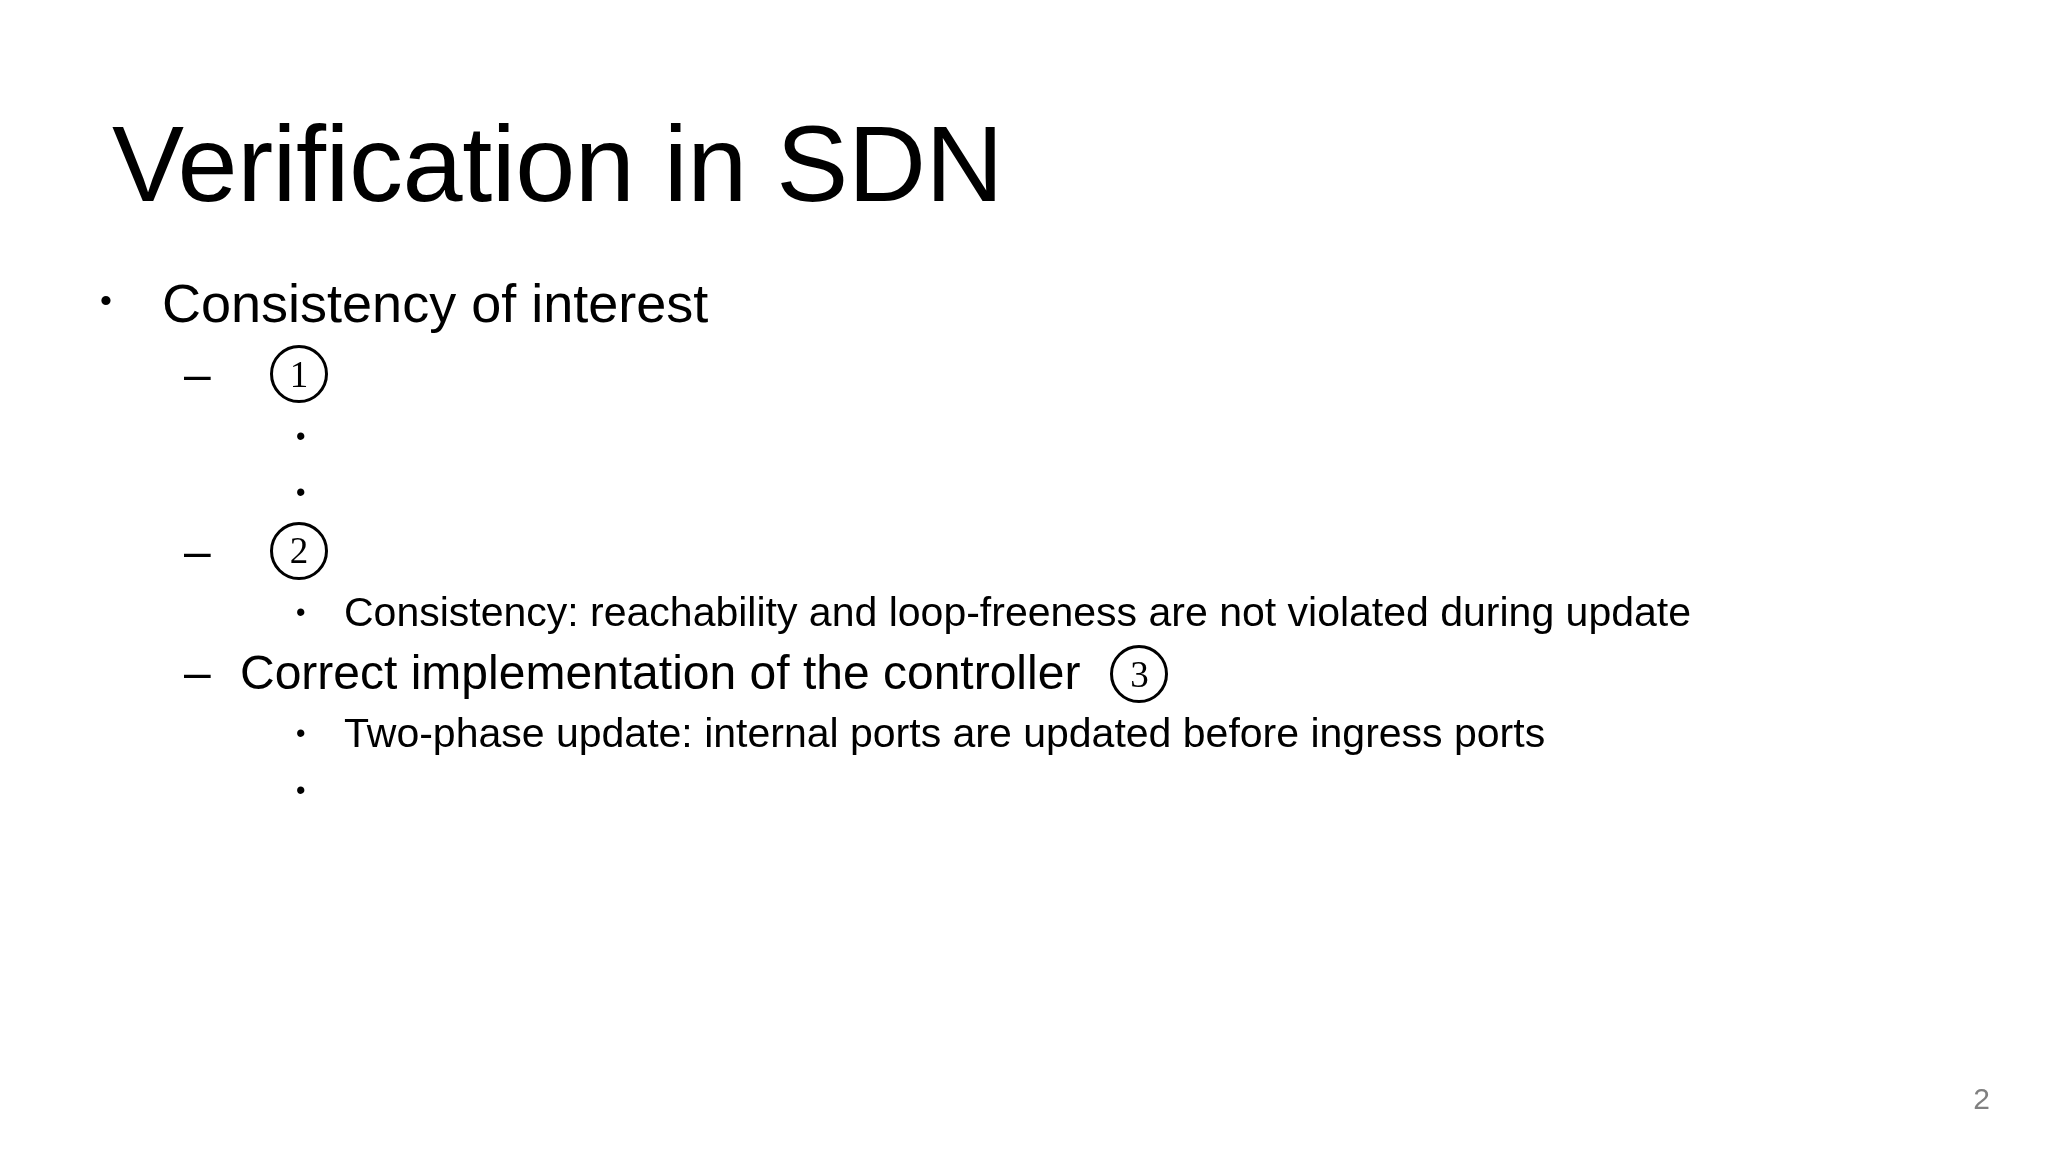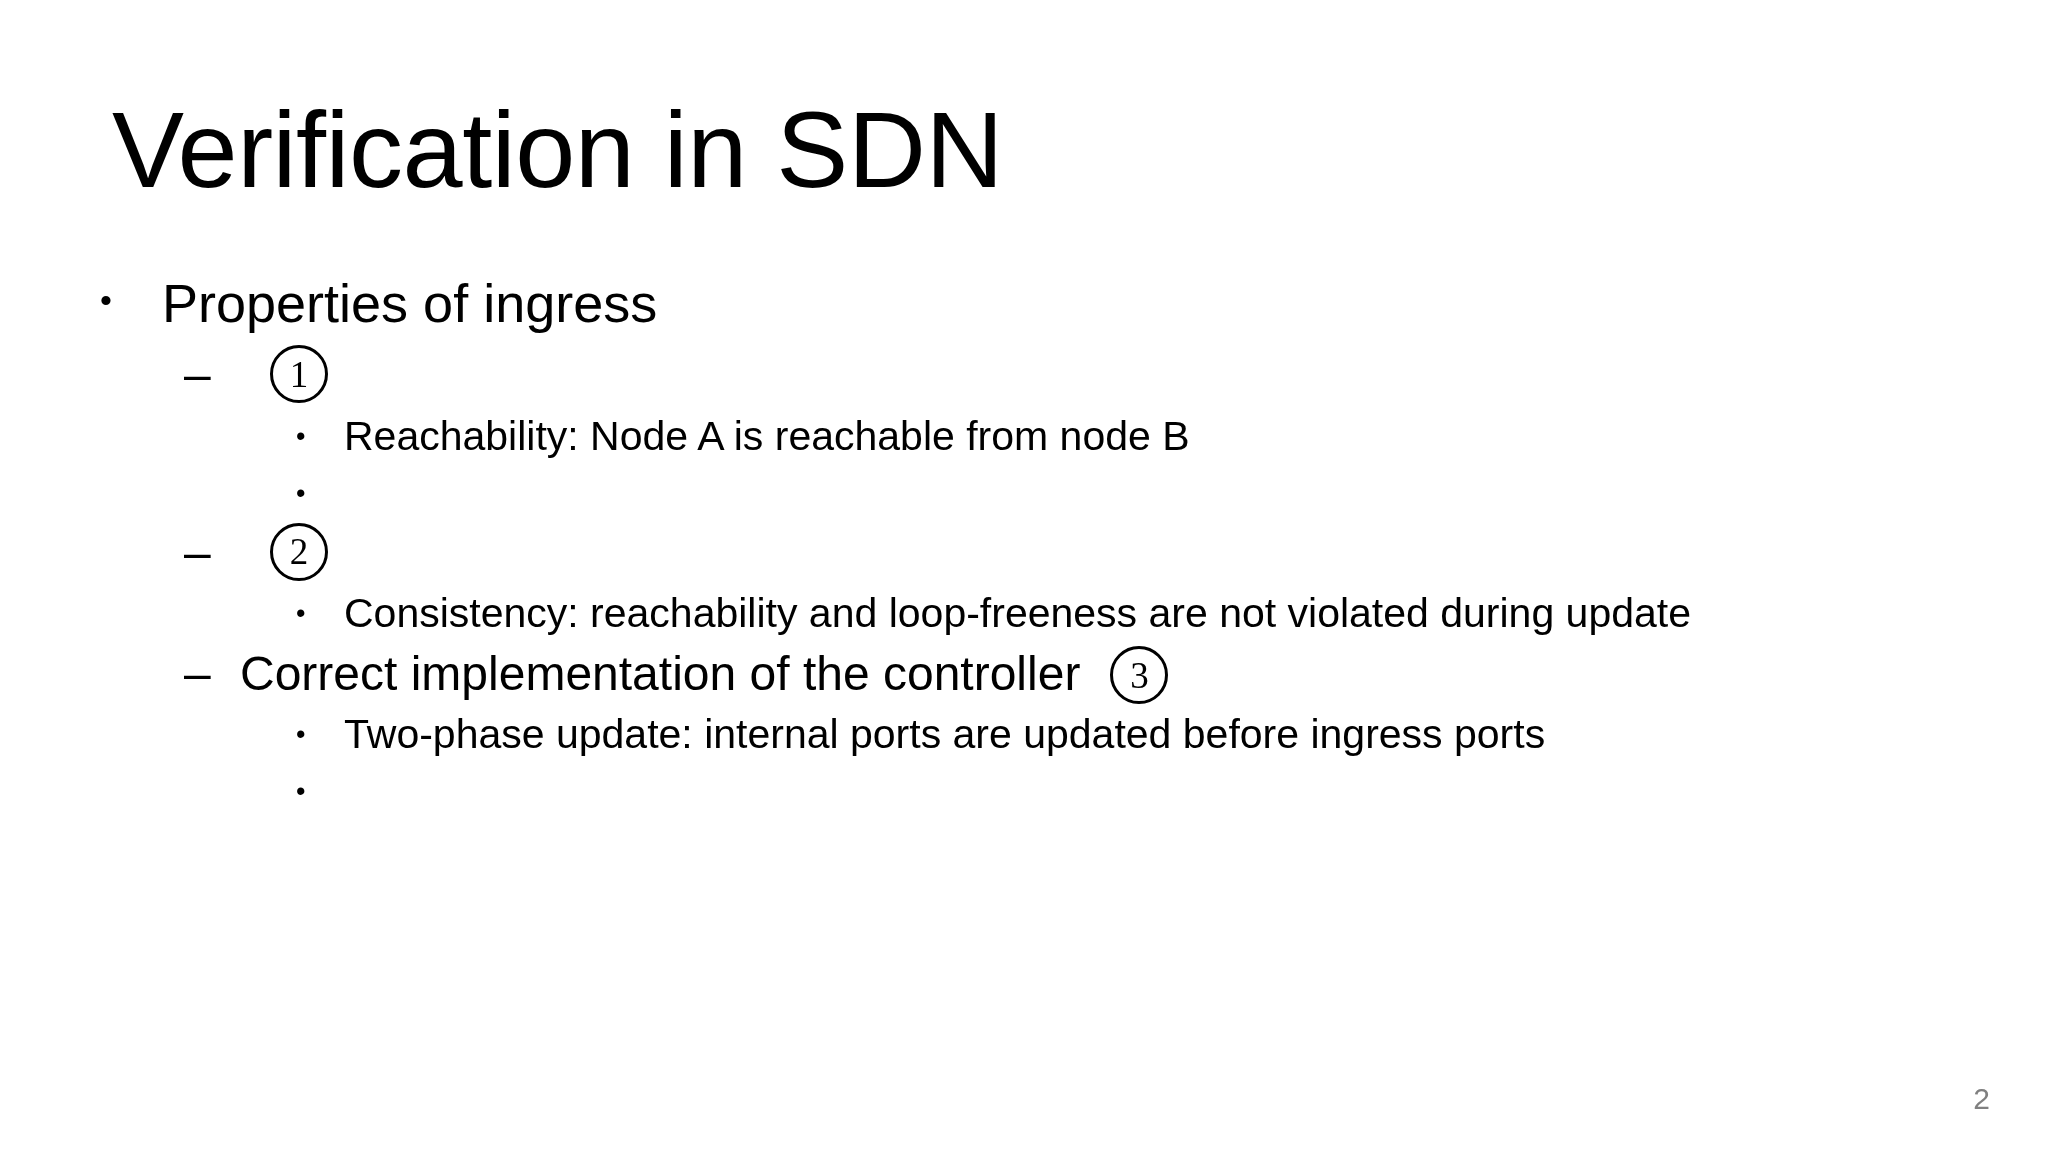--- a/index.html
+++ b/index.html
@@ -16,21 +16,21 @@
     height: 1152px;
     background: #ffffff;
     overflow: hidden;
     box-sizing: border-box;
   }
 
   
   .slide-title {
     position: absolute;
     left: 112px;
-    top: 52px;
+    top: 66px;
     width: 1800px;
     font-size: 108px;
     line-height: 1.12;
     font-weight: 400;
     color: #000000;
     letter-spacing: -0.5px;
     white-space: nowrap;
     margin-top: 38px;
   }
 
@@ -138,33 +138,32 @@
 <body>
 
 <div class="slide">
 
   <h1 class="slide-title">Verification in SDN</h1>
 
   <div class="body-area">
 
     <div class="bullet-row lvl1">
       <span class="marker">•</span>
-      <span class="btext">Properties of ingress</span>
+      <span class="btext">Consistency of interest</span>
     </div>
 
     <div class="bullet-row lvl2">
       <span class="marker">–</span>
       <span class="btext">
         <span class="circled">1</span>
       </span>
     </div>
 
     <div class="bullet-row lvl3">
       <span class="marker">•</span>
-      <span class="btext">Reachability: Node A is reachable from node B</span>
     </div>
 
     <div class="bullet-row lvl3">
       <span class="marker">•</span>
     </div>
 
     <div class="bullet-row lvl2">
       <span class="marker">–</span>
       <span class="btext">
         <span class="circled">2</span>

